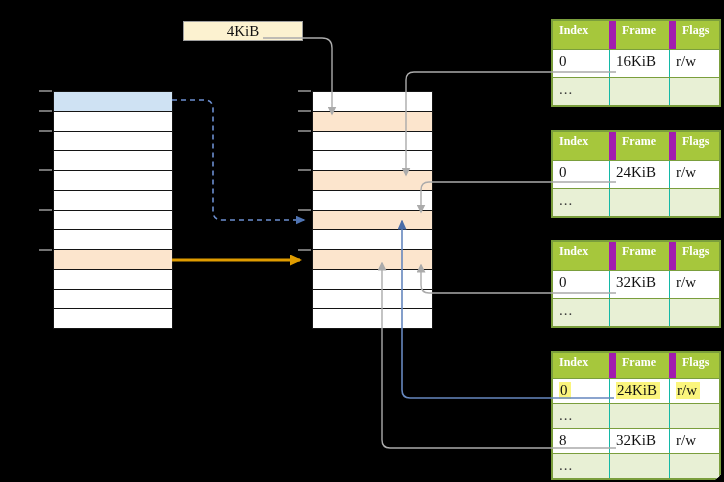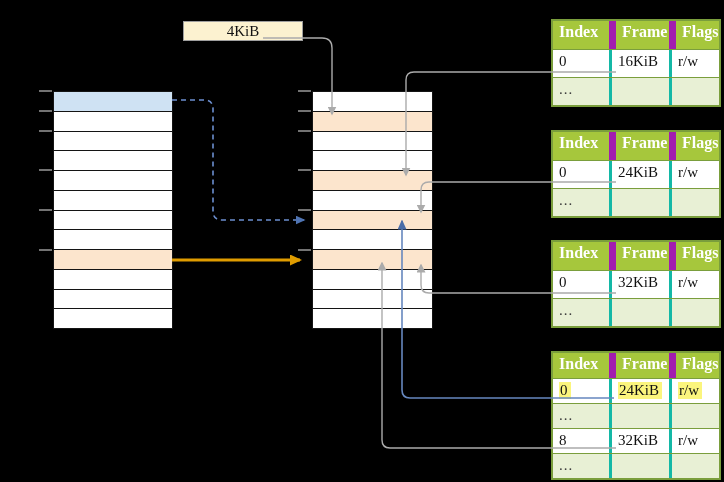--- a/index.html
+++ b/index.html
@@ -1,17 +1,17 @@
 <!DOCTYPE html>
 <html><head>
 <meta charset="utf-8">
 <style>
   html,body{margin:0;padding:0;background:#000;}
   #stage{position:relative;width:724px;height:482px;background:#000;overflow:hidden;
-         font-family:"Liberation Serif",serif;}
+         font-family:"Liberation Serif",serif;border-radius:18px;}
 
   
   .mcol{position:absolute;width:120px;height:238px;background:#fff;
         border:1px solid #141414;box-sizing:border-box;display:flex;flex-direction:column;}
   #col-left{left:53px;top:91px;}
   #col-mid{left:312px;top:91px;width:121px;}
   .mcell{flex:1;border-bottom:1px solid #141414;box-sizing:border-box;background:#fff;}
   .mcell:last-child{border-bottom:none;}
   .tick{position:absolute;width:13px;height:2px;background:#737373;}
 
@@ -20,22 +20,22 @@
              background:#FCF2D0;border:1px solid #9e9e9e;box-sizing:border-box;
              text-align:center;font-size:15px;color:#111;line-height:19px;}
 
   
   .ptable{position:absolute;left:551px;width:170px;background:#fff;
           border:2px solid #7A9E3C;box-sizing:border-box;font-size:15px;color:#111;}
   .pt-row{display:grid;grid-template-columns:56px 60px 50px;height:28px;
           border-top:1px solid #7A9E3C;box-sizing:border-box;}
   .pt-row:first-child{border-top:none;}
   .compact .pt-row{height:25px;}
-  .pt-head{background:#A6C73C;color:#fff;font-weight:bold;font-size:16px;}
-  .pt-cell{padding:3px 0 0 6px;box-sizing:border-box;border-left:3px solid #14b8a6;
+  .pt-head{background:#A6C73C;color:#fff;font-weight:bold;font-size:12px;}
+  .pt-cell{padding:3px 0 0 6px;box-sizing:border-box;border-left:1px solid #14b8a6;
            overflow:hidden;white-space:nowrap;}
   .pt-cell:first-child{border-left:none;}
   .pt-head .pt-cell{border-left:7px solid #a21caf;padding-top:2px;}
   .pt-head .pt-cell:first-child{border-left:none;}
   .pt-dots{background:#E8F0D5;}
   .pt-dots .pt-cell{color:#3c3c3c;letter-spacing:1px;}
   .hl{background:#FBF57D;padding:0 3px 1px 1px;}
 
   
   #arrows{position:absolute;left:0;top:0;pointer-events:none;}

